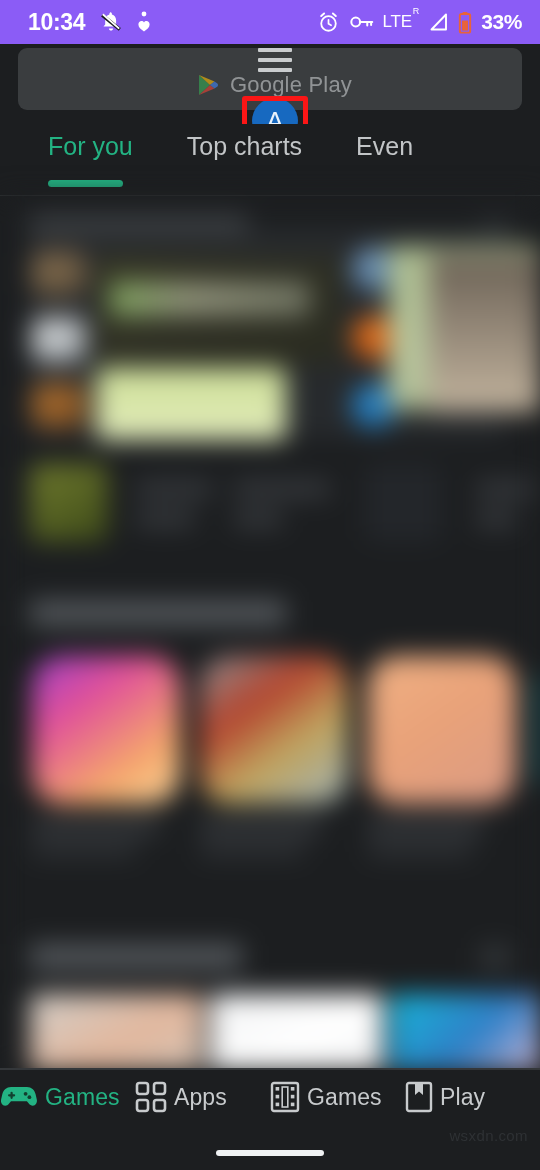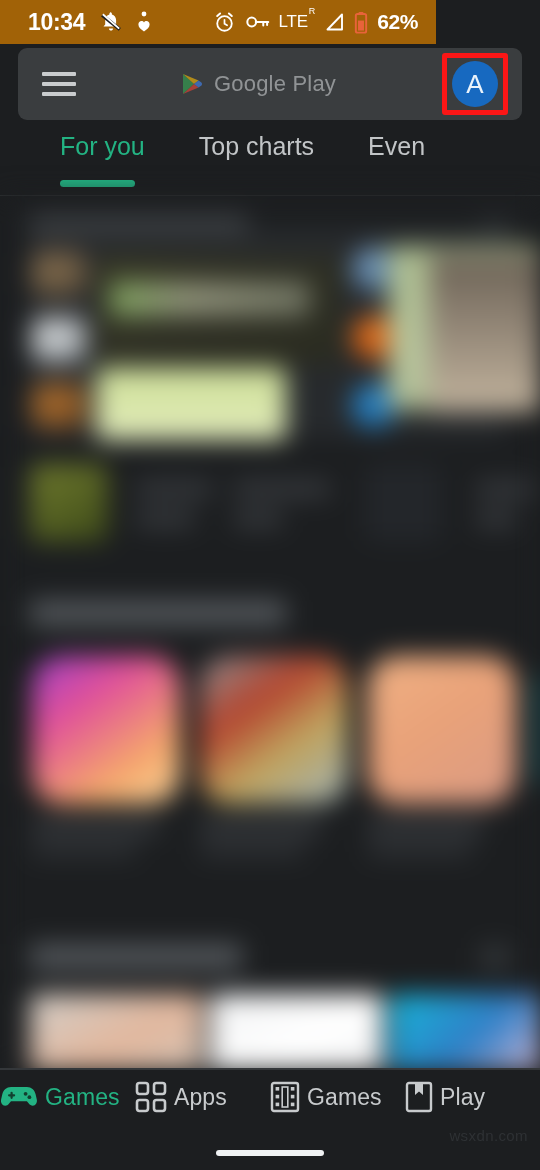--- a/index.html
+++ b/index.html
@@ -12,24 +12,24 @@
   #phone {
     position:relative;
     width:540px; height:1170px;
     background:#1c1e20;
     overflow:hidden;
   }
 
   
   .statusbar {
     position:absolute; top:0; left:0;
-    width:436px; height:44px;
+    width:540px; height:44px;
     display:flex; align-items:center;
     padding:0 18px 0 28px;
-    background:#a16207;
+    background:#8b5cf6;
     color:#ffffff;
   }
   .sb-clock {
     font-size:23px; font-weight:bold;
     letter-spacing:-0.3px;
     color:#ffffff;
   }
   .sb-left-icons { display:flex; align-items:center; gap:13px; margin-left:14px; }
   .sb-spacer { flex:1; }
   .sb-right { display:flex; align-items:center; gap:9px; }
@@ -42,25 +42,26 @@
   .ic { display:block; }
 
   
   .searchwrap {
     position:absolute; top:48px; left:0;
     width:540px; height:66px;
     padding:0 18px;
   }
   .searchbar {
     position:relative;
-    width:100%; height:72px;
+    width:100%; height:62px;
     background:#3a3d3f;
     border-radius:9px;
     display:flex; align-items:center;
     padding:0 14px 0 24px;
+    flex-direction:column;
   }
   .hamburger { width:34px; display:flex; flex-direction:column; gap:6px; cursor:pointer; }
   .hamburger span { display:block; height:4px; background:#c9ccce; border-radius:1px; }
   .search-center {
     flex:1; display:flex; align-items:center; justify-content:center; gap:12px;
     opacity:.62;
   }
   .play-logo { width:20px; height:22px; display:block; }
   .search-ph { font-size:22px; color:#c6c9cb; letter-spacing:.2px; }
   .avatar-slot {
@@ -82,21 +83,21 @@
     border-radius:3px;
     pointer-events:none;
   }
 
   
   .tabs {
     position:absolute; top:124px; left:0;
     width:540px; height:72px;
     background:#1c1e20;
     display:flex; align-items:flex-start;
-    padding-left:60px;
+    padding-left:48px;
     overflow:hidden;
   }
   .tab {
     position:relative;
     white-space:nowrap;
     font-size:25px;
     color:#c2c5c7;
     padding:8px 0 0 0;
     margin-right:54px;
     cursor:pointer;
@@ -281,21 +282,21 @@
           <path d="M19 2.5 19 17.5 4.5 17.5 Z" fill="none" stroke="#fff" stroke-width="1.9" stroke-linejoin="round"></path>
         </svg>
       </span>
       <span>
         <svg class="ic" width="14" height="23" viewBox="0 0 14 24">
           <rect x="4.4" y="1" width="5.2" height="2.2" rx="1" fill="#e8633a"></rect>
           <rect x="1.6" y="3.2" width="10.8" height="19.4" rx="1.8" fill="none" stroke="#e8633a" stroke-width="2"></rect>
           <rect x="3.9" y="10" width="6.2" height="10.4" fill="#e8633a"></rect>
         </svg>
       </span>
-      <span class="sb-batt-pct">62%</span>
+      <span class="sb-batt-pct">33%</span>
     </div>
   </div>
 
   <div class="searchwrap">
     <div class="searchbar">
       <div class="hamburger">
         <span></span>
           <span></span>
           <span></span>
       </div>

